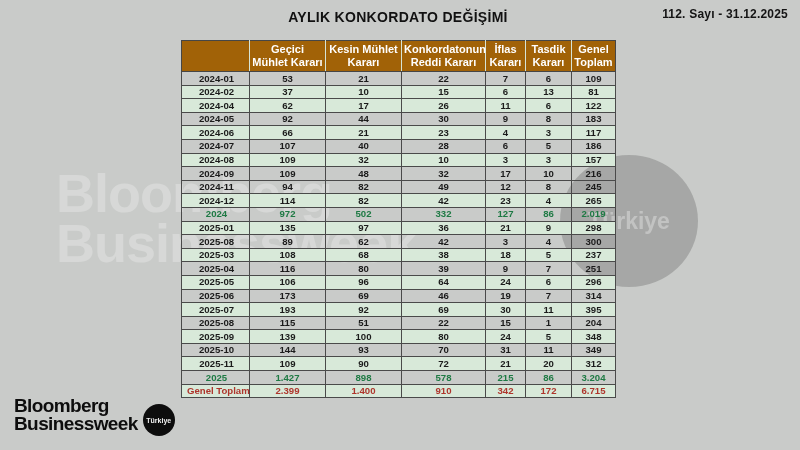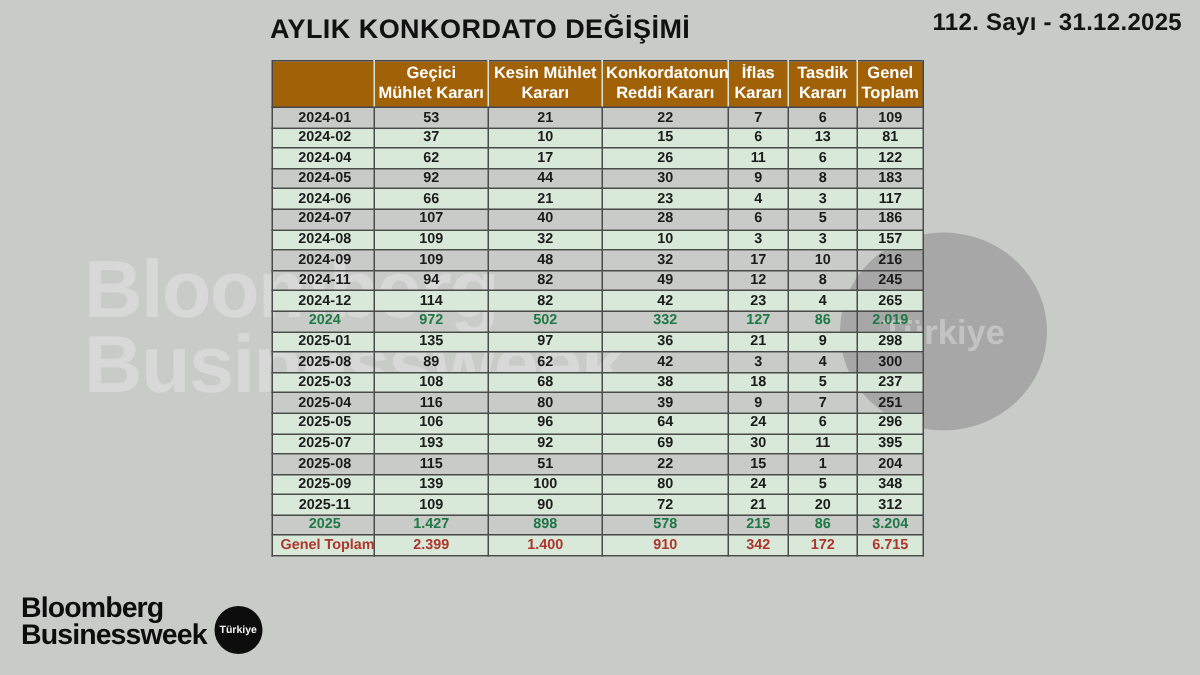--- a/index.html
+++ b/index.html
@@ -5,27 +5,27 @@
   html,body{margin:0;padding:0;}
   .page{
     position:relative;
     width:800px;height:450px;
     background:#c9cbc9;
     overflow:hidden;
     font-family:"Liberation Sans", sans-serif;
   }
   .issue{
     position:absolute;top:7px;right:12px;
-    font-size:16px;font-weight:bold;color:#141414;
+    font-size:12px;font-weight:bold;color:#141414;
     letter-spacing:.2px;
   }
   .title{
     position:absolute;top:9px;left:180px;width:436px;
-    text-align:left;
-    font-size:18px;font-weight:bold;color:#111;
+    text-align:center;
+    font-size:14px;font-weight:bold;color:#111;
     letter-spacing:.3px;
   }
   
   .watermark{position:absolute;left:0;top:0;width:800px;height:450px;z-index:1;pointer-events:none;}
   .wm-text{
     position:absolute;left:56px;top:168px;
     font-size:54px;font-weight:bold;line-height:.93;
     color:rgba(255,255,255,.26);
     letter-spacing:-1px;white-space:nowrap;
   }
@@ -257,20 +257,29 @@
         </tr>
         <tr class="alt normal">
           <td class="lbl">2025-05</td>
           <td>106</td>
           <td>96</td>
           <td>64</td>
           <td>24</td>
           <td>6</td>
           <td>296</td>
         </tr>
+        <tr class="normal">
+          <td class="lbl">2025-06</td>
+          <td>173</td>
+          <td>69</td>
+          <td>46</td>
+          <td>19</td>
+          <td>7</td>
+          <td>314</td>
+        </tr>
         <tr class="alt normal">
           <td class="lbl">2025-07</td>
           <td>193</td>
           <td>92</td>
           <td>69</td>
           <td>30</td>
           <td>11</td>
           <td>395</td>
         </tr>
         <tr class="normal">
@@ -283,20 +292,29 @@
           <td>204</td>
         </tr>
         <tr class="alt normal">
           <td class="lbl">2025-09</td>
           <td>139</td>
           <td>100</td>
           <td>80</td>
           <td>24</td>
           <td>5</td>
           <td>348</td>
+        </tr>
+        <tr class="normal">
+          <td class="lbl">2025-10</td>
+          <td>144</td>
+          <td>93</td>
+          <td>70</td>
+          <td>31</td>
+          <td>11</td>
+          <td>349</td>
         </tr>
         <tr class="alt normal">
           <td class="lbl">2025-11</td>
           <td>109</td>
           <td>90</td>
           <td>72</td>
           <td>21</td>
           <td>20</td>
           <td>312</td>
         </tr>

